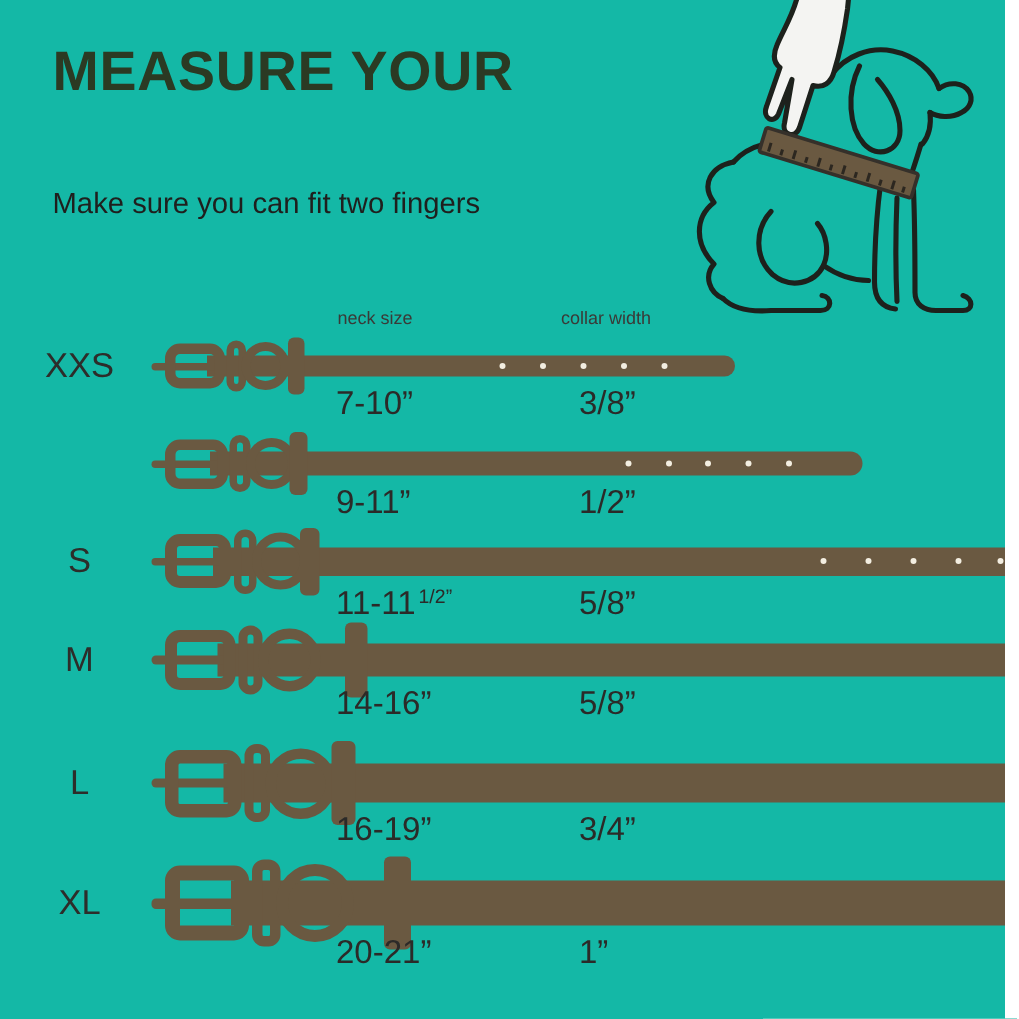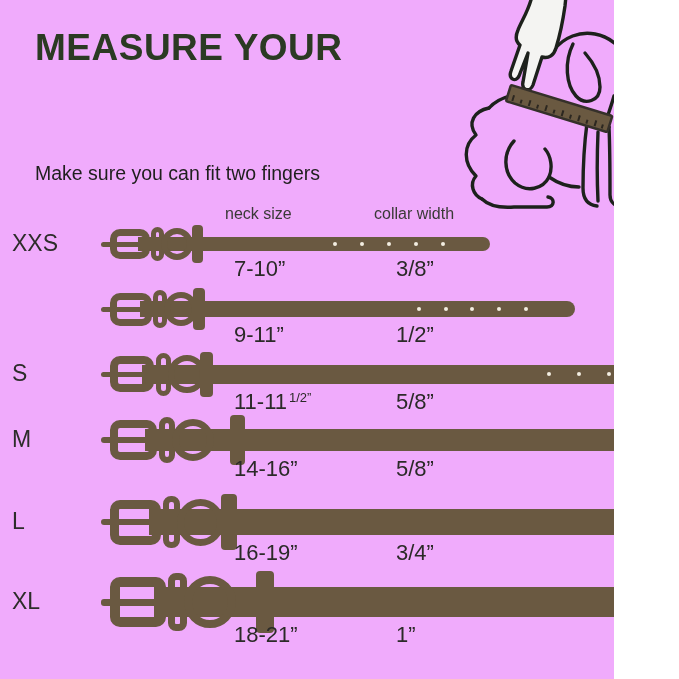--- a/index.html
+++ b/index.html
@@ -1,39 +1,39 @@
 <!DOCTYPE html>
 <html><head>
 <meta charset="utf-8">
 <style>
   html,body{margin:0;padding:0;}
   .canvas{
-    position:relative;width:614px;height:679px;overflow:hidden;
-    background:#f0abfc;
+    position:relative;width:670px;height:679px;overflow:hidden;
+    background:#14b8a6;
     font-family:"Liberation Sans","DejaVu Sans",sans-serif;
     color:#2a2a28;
   }
   
   .title{
     position:absolute;left:35px;top:26px;
     font-size:37px;line-height:1.17;font-weight:700;
     letter-spacing:.5px;color:#2b3a23;white-space:pre;
   }
   .subtitle{
     position:absolute;left:35px;top:124px;
-    font-size:19.5px;line-height:1.32;color:#1f1f1d;white-space:pre;margin-top:37px;
-  }
-  
-  .col-head{position:absolute;top:205px;font-size:16px;color:#3a3a37;}
+    font-size:19.5px;line-height:1.32;color:#1f1f1d;white-space:pre;
+  }
+  
+  .col-head{position:absolute;top:205px;font-size:12px;color:#3a3a37;}
   .col-head.neck{left:225px;}
   .col-head.width{left:374px;}
   
   .row{position:absolute;inset:0;pointer-events:none;}
   .size-label{
-    position:absolute;left:12px;width:82px;
+    position:absolute;left:12px;width:82px;text-align:center;
     top:calc(var(--cy) - 14px);font-size:23px;color:#2d2d2a;font-weight:400;
   }
   .strap{
     position:absolute;background:#6a5941;
     left:calc(110px + var(--bw) - 12px);
     width:calc(var(--end) - 110px - var(--bw) + 12px);
     height:var(--t);top:calc(var(--cy) - var(--t)/2);
     border-radius:0 var(--er) var(--er) 0;
   }
   .prong{
@@ -63,21 +63,20 @@
     height:calc(var(--t) + var(--se)*2);
     top:calc(var(--cy) - var(--t)/2 - var(--se));
   }
   .dot{
     position:absolute;width:4px;height:4px;border-radius:50%;
     background:#f3eee1;top:calc(var(--cy) - 2px);
   }
   .neck-val,.width-val{
     position:absolute;font-size:22px;color:#2b2a28;
     top:calc(var(--cy) + var(--t)/2 + 5px);
-    margin-left:10px;
   }
   .neck-val{left:224px;}
   .width-val{left:386px;text-align:center;}
   .sup{font-size:13px;position:relative;top:-7px;margin-left:2px;}
   
   .dog-art{position:absolute;left:452px;top:0;width:218px;height:212px;}
 </style>
 </head>
 <body>
 
@@ -205,17 +204,17 @@
   </div>
 
   <div class="row" style="--cy:602px;--t:30px;--bw:56px;--bh:50px;--bb:10px;--pw:60px;--pt:7px;--kx:168px;--kw:19px;--ke:14px;--kb:7px;--rx:184px;--rd:52px;--rb:8px;--sx:256px;--sw:18px;--se:16px;--end:685px;--er:0px;">
     <span class="size-label">XL</span>
     <span class="strap"></span>
     <span class="prong"></span>
     <span class="buckle"></span>
     <span class="keeper"></span>
     <span class="ring"></span>
     <span class="slider"></span>
-    <span class="neck-val"><span>18-21”</span><span class="sup"></span></span>
+    <span class="neck-val"><span>20-21”</span><span class="sup"></span></span>
     <span class="width-val">1”</span>
   </div>
 
 </div>
 
 </body></html>

